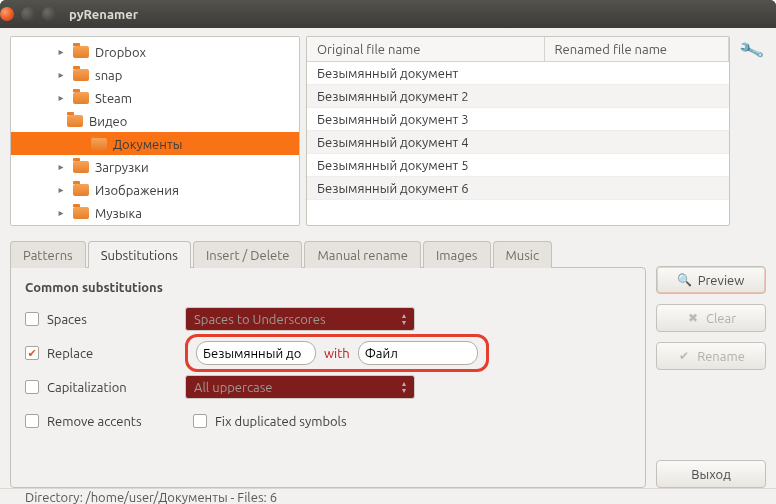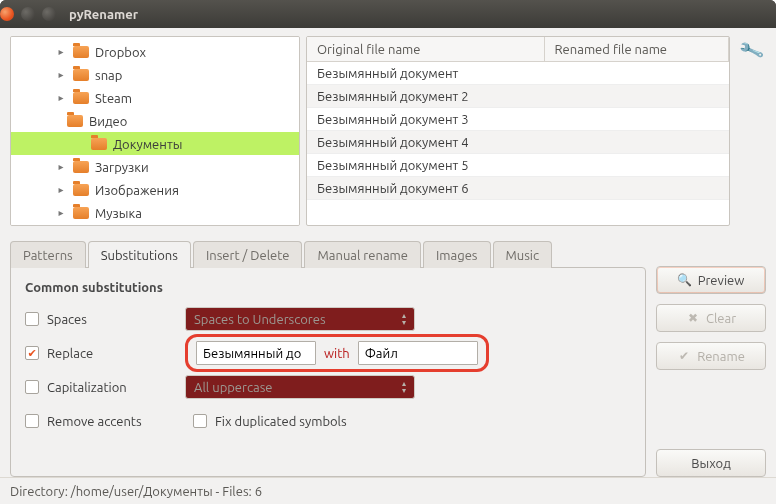--- a/index.html
+++ b/index.html
@@ -13,53 +13,53 @@
 .content { flex: 1; background: #f2f1f0; display: flex; flex-direction: column; padding: 8px 10px 0 10px; }
 .top { display: flex; gap: 6px; height: 190px; }
 .treebox, .tablebox { background: #fff; border: 1px solid #c9c5bf; border-radius: 2px; overflow: auto; }
 .treebox { width: 290px; }
 .tablebox { flex: 1; }
 .treelist { list-style: none; padding: 3px 0; }
 .treelist li { display: flex; align-items: center; height: 23px; padding: 0 6px; }
 .treelist li .arrow { width: 12px; display: inline-flex; justify-content: center; color: #777; font-size: 10px; }
 .folder-icon { width: 16px; height: 12px; background: linear-gradient(#f7a355,#e57f2a); border-radius: 2px; margin: 0 6px; position: relative; }
 .folder-icon:before { content: ""; position: absolute; top: -3px; left: 0; width: 7px; height: 3px; background: #e57f2a; border-radius: 1px 1px 0 0; }
-.treelist li.selected { background: #bef264; }
+.treelist li.selected { background: #f97316; }
 .table { width: 100%; border-collapse: collapse; }
 .table th { text-align: left; font-weight: normal; padding: 5px 10px; border-bottom: 1px solid #d6d2cc; border-right: 1px solid #d6d2cc; background: #f7f6f5; color: #5a5854; font-size: 13px;}
 .table td { padding: 4px 10px; border-bottom: 1px solid #eee; }
 .table tr:nth-child(even) td { background: #f4f3f2; }
 .tool-col { width: 30px; display: flex; align-items: flex-start; justify-content: center; padding-top: 4px; }
 .wrench { color: #e95420; font-size: 18px; transform: rotate(-20deg); }
 .mid { display: flex; margin-top: 14px; gap: 10px; flex: 1; }
 .tabs-area { flex: 1; display: flex; flex-direction: column; }
 .tabbar { display: flex; gap: 0; }
 .tab { padding: 6px 12px; border: 1px solid #c4c0ba; border-bottom: none; border-radius: 4px 4px 0 0; background: #e6e3df; color: #6f6c67; margin-right: 2px; position: relative; top: 1px; cursor: pointer; }
 .tab.active { background: #f2f1f0; color: #3c3c3c; z-index: 2; }
 .tabpanel { border: 1px solid #c4c0ba; border-radius: 0 4px 4px 4px; padding: 12px 26px 10px 14px; background: #f2f1f0; flex: 1; }
 .tabpanel h4 { font-size: 13px; font-weight: bold; color: #4a4a4a; margin-bottom: 8px; }
 .row { display: flex; align-items: center; height: 34px; }
 .col-check { width: 160px; display: flex; align-items: center; gap: 8px; }
 .chk { width: 14px; height: 14px; border: 1px solid #a8a49d; border-radius: 2px; background: #fff; display: inline-flex; align-items: center; justify-content: center; font-size: 11px; color: #e95420; }
 .chk.checked:after { content: "✔"; }
 .sel { flex: 0 0 230px; border: 1px solid #cfcbc4; border-radius: 3px; padding: 4px 8px; background: #7f1d1d; color: #9c9892; display: flex; justify-content: space-between; align-items: center; }
 .sel .updn { display: flex; flex-direction: column; line-height: 7px; font-size: 8px; color: #b6b2ab; }
 .replace-wrap { border: 3px solid #e53e2e; border-radius: 12px; padding: 4px 8px; display: inline-flex; align-items: center; gap: 8px; }
-.txt { border: 1px solid #b2aea7; border-radius: 1px; padding: 4px 6px; background: #fff; font-size: 13px; font-family: inherit; }
+.txt { border: 1px solid #b2aea7; border-radius: 11px; padding: 4px 6px; background: #fff; font-size: 13px; font-family: inherit; }
 .txt.narrow { width: 120px; }
 .withlbl { color: #b91c1c; }
 .side-buttons { width: 110px; display: flex; flex-direction: column; gap: 10px; padding-top: 26px; }
 .btn { border: 1px solid #c4c0ba; border-radius: 4px; background: linear-gradient(#fafaf8,#e9e6e1); padding: 6px 8px; display: flex; align-items: center; gap: 6px; color: #4a4a4a; cursor: pointer; justify-content: center; font-size: 13px;}
 .btn.disabled { color: #b4b0a9; }
 .btn.primary { box-shadow: inset 0 0 0 1px rgba(233,84,32,.25); }
 .ico { width: 14px; height: 14px; display: inline-flex; align-items: center; justify-content: center; font-size: 12px; }
 .ico.search { color: #e76f2c; }
 .ico.clear { color: #bdb9b2; }
 .ico.check { color: #bdb9b2; }
-.statusbar { height: 27px; background: #f2f1f0; border-top: 1px solid #ddd9d2; padding: 0 10px; display: flex; align-items: center; color: #5a5854; font-size: 13px; }
+.statusbar { height: 16px; background: #f2f1f0; border-top: 1px solid #ddd9d2; padding: 0 25px; display: flex; align-items: center; color: #5a5854; font-size: 13px; }
 </style>
 </head>
 <body>
 
 <div class="window">
   <div class="titlebar">
     <span class="wbtn close"></span>
     <span class="wbtn min"></span>
     <span class="wbtn max"></span>
     <span class="title">pyRenamer</span>

